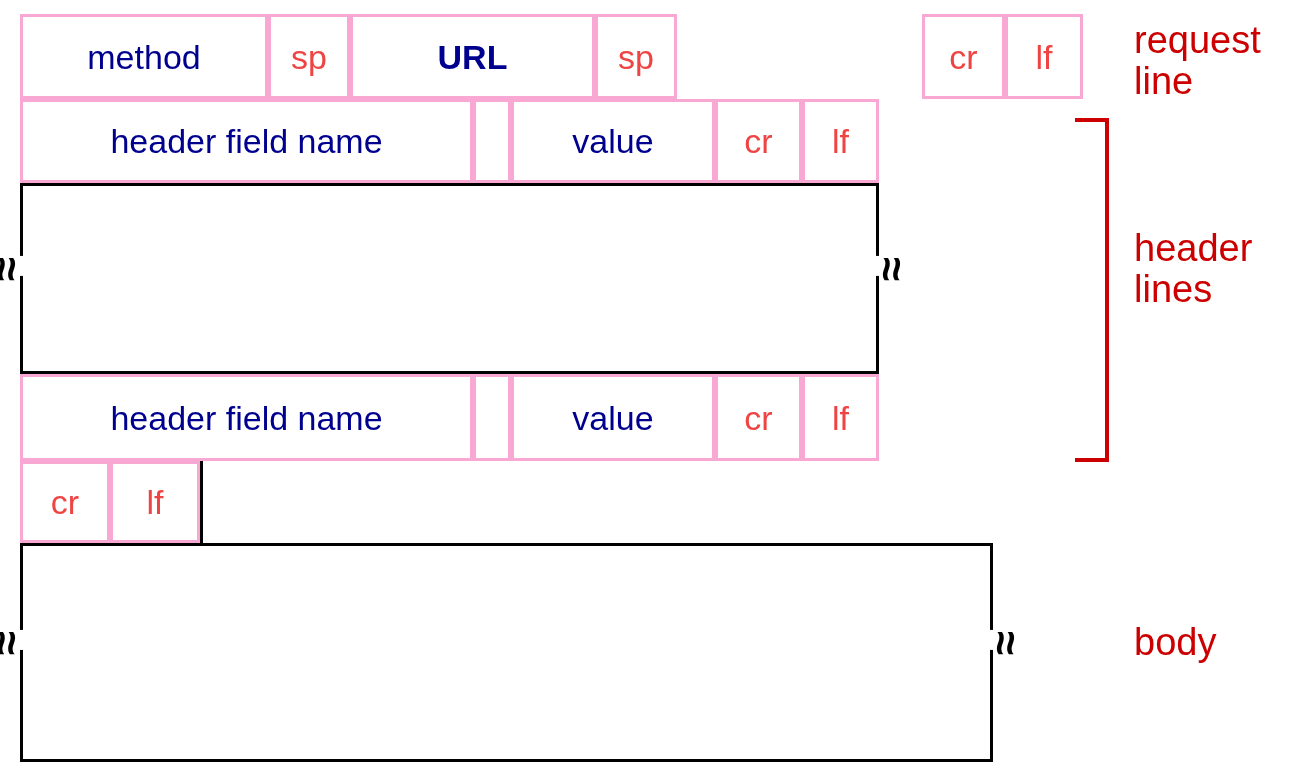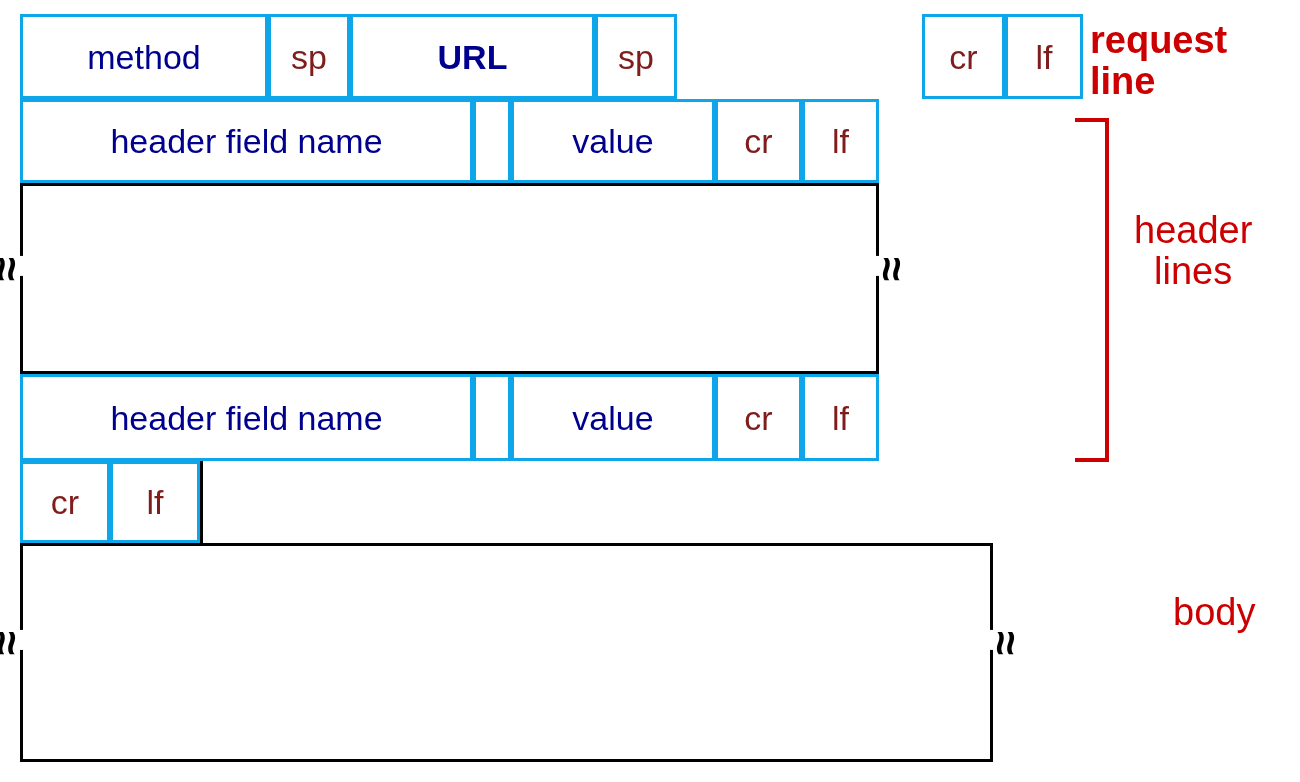--- a/index.html
+++ b/index.html
@@ -14,31 +14,31 @@
     position: relative;
     width: 1300px;
     height: 782px;
     background: #ffffff;
     overflow: hidden;
   }
   
   .cell {
     position: absolute;
     box-sizing: border-box;
-    border: 3px solid #0ea5e9;
+    border: 3px solid #f9a8d4;
     background: #ffffff;
     display: flex;
     align-items: center;
     justify-content: center;
     font-size: 34px;
     line-height: 1;
     white-space: nowrap;
   }
   .cell.blue   { color: #00008f; }
-  .cell.black  { color: #7f1d1d; }
+  .cell.black  { color: #ef4444; }
   .cell.empty  { color: transparent; }
 
   
   .brokenbox {
     position: absolute;
     box-sizing: border-box;
     border: 3px solid #000000;
     background: #ffffff;
   }
   .brokenbox .boxlabel {
@@ -126,23 +126,23 @@
 
   <div class="cell black" style="left:110px; top:461px; width:90px; height:82px;">lf</div>
 
   <div class="cell empty" style="left:200px; top:461px; width:0px; height:82px; border-left:3px solid #000000; border-right:none; border-top:none; border-bottom:none;"></div>
 
   <div class="brokenbox" style="left:20px; top:543px; width:973px; height:219px;">
     <span class="brk" style="left:-26px; top:72px;">≈</span>
     <span class="brk" style="right:-26px; top:72px;">≈</span>
   </div>
 
-  <div class="annot" style="left:1090px; top:20px;font-weight:bold;">request
+  <div class="annot" style="left:1134px; top:20px;">request
 line</div>
 
   <div class="bracket" style="left:1075px; top:118px; width:34px; height:344px;"></div>
 
-  <div class="annot" style="left:1134px; top:210px;text-align:center;">header
+  <div class="annot" style="left:1134px; top:228px;">header
 lines</div>
 
-  <div class="annot" style="left:1134px; top:592px;margin-left:39px;">body</div>
+  <div class="annot" style="left:1134px; top:622px;">body</div>
 
 </div>
 
 </body></html>

